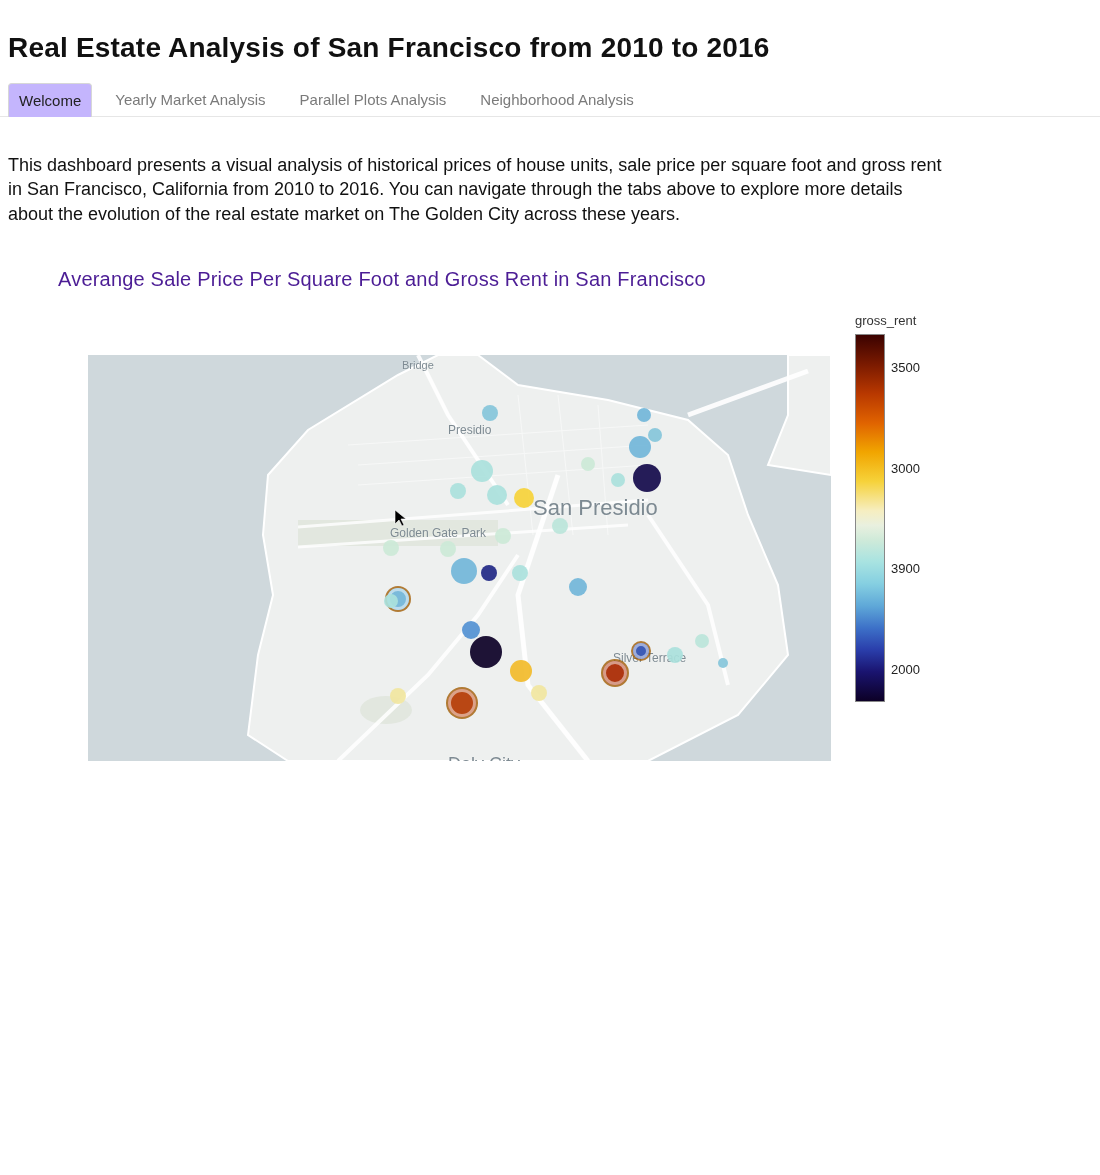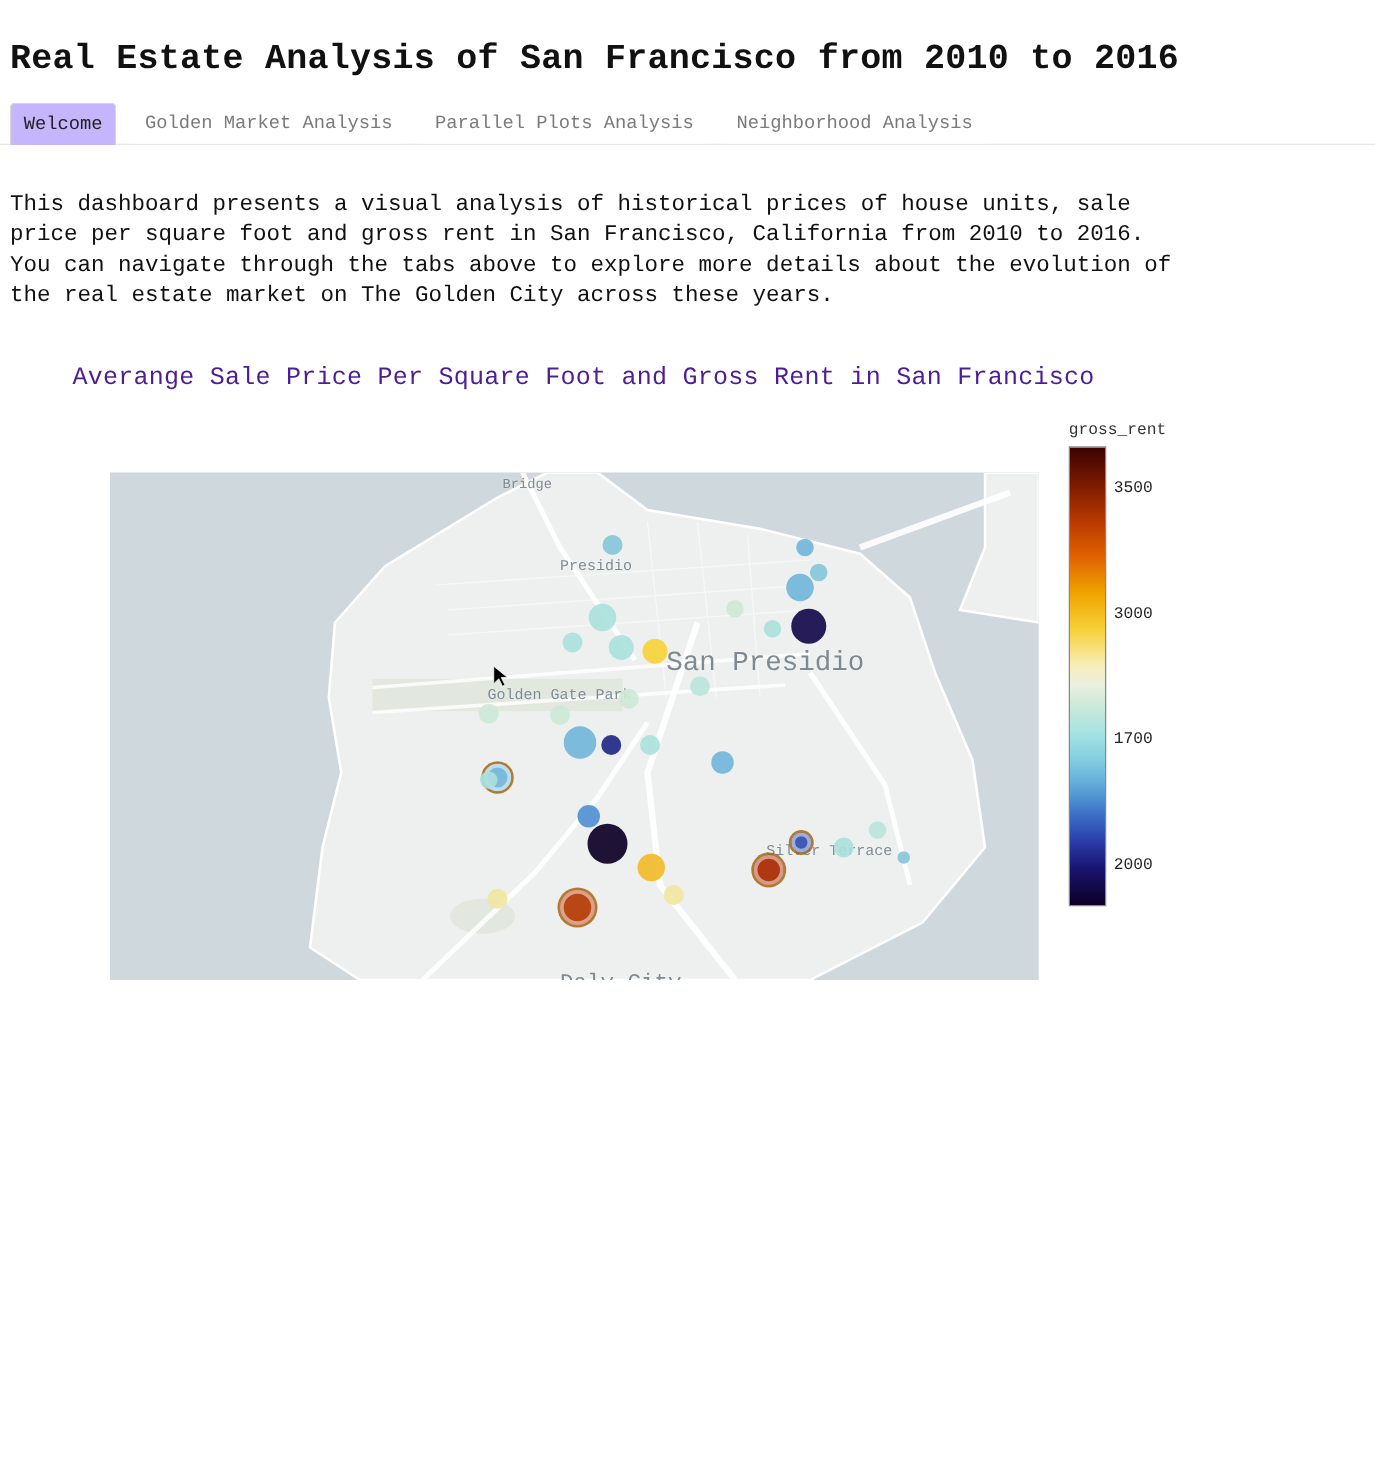--- a/index.html
+++ b/index.html
@@ -1,17 +1,17 @@
 <!DOCTYPE html>
 <html><head>
 <meta charset="utf-8">
 <style>
   * { box-sizing: border-box; }
   html, body { margin: 0; padding: 0; font-family: -apple-system, BlinkMacSystemFont, "Segoe UI", Helvetica, Arial, sans-serif; color: #111; background: #fff; }
-  .page { width: 1100px; min-height: 1175px; background: #fff; font-family: Liberation Mono, monospace; }
+  .page { width: 1100px; min-height: 1175px; background: #fff; }
   h1.page-title { font-size: 28px; font-weight: 800; margin: 0; padding: 32px 8px 18px 8px; letter-spacing: 0.2px; }
   .tabs-bar { border-bottom: 1px solid #e6e6e6; padding: 0 8px; }
   .tabs { display: flex; gap: 12px; align-items: stretch; }
   .tab { padding: 8px 10px 8px 10px; font-size: 15px; color: #7a7a7a; cursor: pointer; border: 1px solid transparent; border-bottom: none; border-top-left-radius: 4px; border-top-right-radius: 4px; background: #fff; user-select: none; }
   .tab.active { color: #222; border-color: #d7d7d7; position: relative; top: 1px; background: #c4b5fd; }
   .content { padding: 18px 8px 0 8px; }
   .description { font-size: 18px; line-height: 1.35; max-width: 940px; }
   .chart-wrap { padding: 24px 0 0 40px; }
   .chart-title { color: #4c1d95; font-size: 20px; letter-spacing: 0.2px; padding-left: 10px; margin-bottom: 22px; }
   .map-and-legend { display: flex; align-items: flex-start; gap: 24px; padding-left: 40px; }
@@ -48,21 +48,21 @@
 </style>
 </head>
 <body>
 
 <div class="page">
   <h1 class="page-title">Real Estate Analysis of San Francisco from 2010 to 2016</h1>
 
   <div class="tabs-bar">
     <div class="tabs" id="tabs">
         <div class="tab active">Welcome</div>
-        <div class="tab">Golden Market Analysis</div>
+        <div class="tab">Yearly Market Analysis</div>
         <div class="tab">Parallel Plots Analysis</div>
         <div class="tab">Neighborhood Analysis</div>
       </div>
   </div>
 
   <div class="content">
     <p class="description">This dashboard presents a visual analysis of historical prices of house units, sale price per square foot and gross rent in San Francisco, California from 2010 to 2016. You can navigate through the tabs above to explore more details about the evolution of the real estate market on The Golden City across these years.</p>
 
     <div class="chart-wrap">
       <div class="chart-title">Averange Sale Price Per Square Foot and Gross Rent in San Francisco</div>
@@ -144,21 +144,21 @@
           </div>
         </div>
 
         <div class="legend">
           <div class="legend-title">gross_rent</div>
           <div class="legend-body">
             <div class="legend-colorbar"></div>
             <div class="legend-ticks" id="legend-ticks">
                 <div class="legend-tick" style="top: 33px;">3500</div>
                 <div class="legend-tick" style="top: 134px;">3000</div>
-                <div class="legend-tick" style="top: 234px;">1700</div>
+                <div class="legend-tick" style="top: 234px;">3900</div>
                 <div class="legend-tick" style="top: 335px;">2000</div>
               </div>
           </div>
         </div>
       </div>
     </div>
   </div>
 </div>
 
 </body></html>

